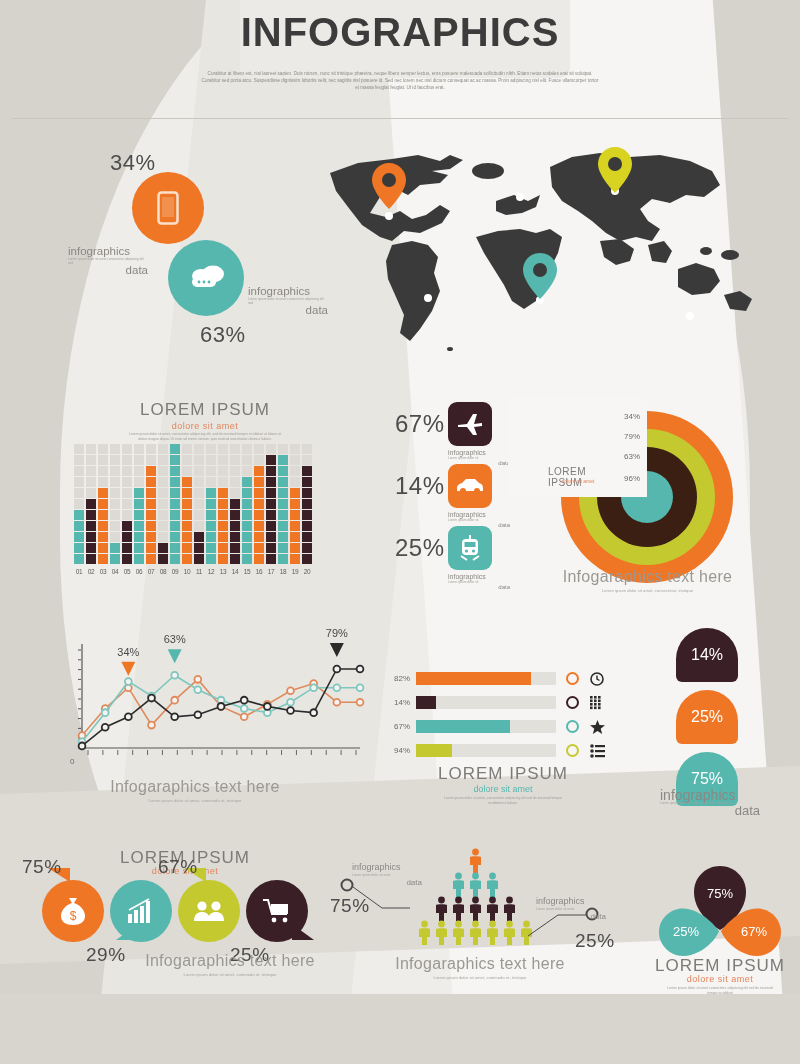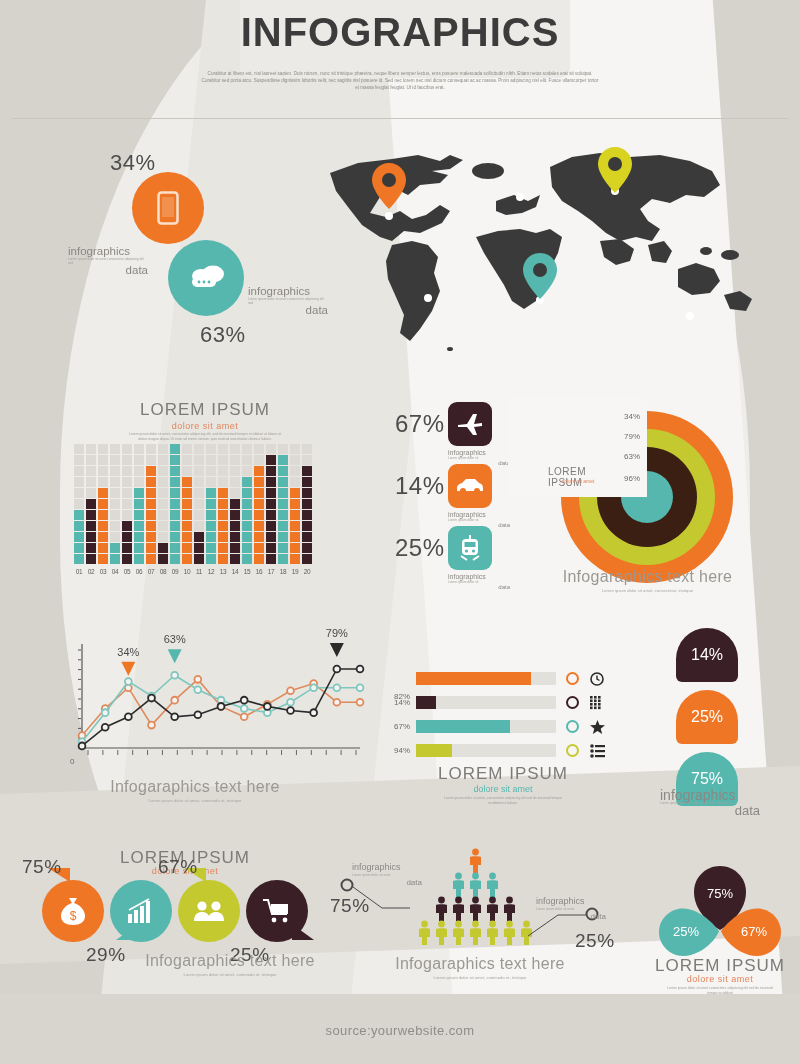--- a/index.html
+++ b/index.html
@@ -622,21 +622,21 @@
         <path d="M269.83333333333337 12.959999999999994 L283.83333333333337 12.959999999999994 L276.83333333333337 26.959999999999994 Z" fill="#2b2b2b"></path>
         <text x="276.83333333333337" y="6.959999999999994" text-anchor="middle" font-size="11" fill="#4a4a4a" font-family="Liberation Sans, sans-serif">79%</text>
         <text x="10" y="134" font-size="8" fill="#6b6b6b" font-family="Liberation Sans, sans-serif">0</text>
       </svg>
     </div>
   <div style="position:absolute;left:60px;top:778px;width:270px;" class="caption">Infogaraphics text here</div>
   <div style="position:absolute;left:90px;top:798px;width:210px;" class="caption-sub">Lorem ipsum dolor sit amet, commodo et, tristique</div>
 
   <div class="hbar-wrap" id="hbars">
       <div>
-        <div class="hb-label" style="top:20px;left:0;">82%</div>
+        <div class="hb-label" style="top:2px;left:0;">82%</div>
         <div class="hb-track" style="top:0px;">
           <div class="hb-fill" style="width:82%;background:#ef7625;"></div>
         </div>
         <div class="hb-ring" style="top:0px;border-color:#ef7625;"></div>
         <div class="hb-icon" style="top:0px;">
           <svg width="14" height="14" viewBox="0 0 14 14">
             <circle cx="7" cy="7" r="6" fill="none" stroke="#2b2b2b" stroke-width="1.6"></circle>
             <path d="M7 3.5 L7 7 L9.5 8.5" stroke="#2b2b2b" stroke-width="1.4" fill="none"></path>
           </svg>
         </div>
@@ -873,14 +873,13 @@
       <path d="M69 73 C69 73 50 47 28 51 C14 54 6 68 10 81 C14 94 28 101 41 97 C63 90 69 73 69 73 Z" fill="#55b7ad"></path>
       <text x="70" y="40" text-anchor="middle" font-size="13" fill="#ffffff" font-family="Liberation Sans, sans-serif">75%</text>
       <text x="104" y="78" text-anchor="middle" font-size="13" fill="#ffffff" font-family="Liberation Sans, sans-serif">67%</text>
       <text x="36" y="78" text-anchor="middle" font-size="13" fill="#ffffff" font-family="Liberation Sans, sans-serif">25%</text>
     </svg>
   </div>
   <div style="position:absolute;left:645px;top:956px;width:150px;" class="sec-title">LOREM IPSUM</div>
   <div style="position:absolute;left:645px;top:974px;width:150px;" class="sec-sub">dolore sit amet</div>
   <div style="position:absolute;left:665px;top:986px;width:110px;" class="sec-body">Lorem ipsum dolor sit amet consectetur adipiscing elit sed do eiusmod tempor incididunt</div>
 
-  <div class="footer-src">source:yourwebsite.com</div>
 </div>
 
 </body></html>

